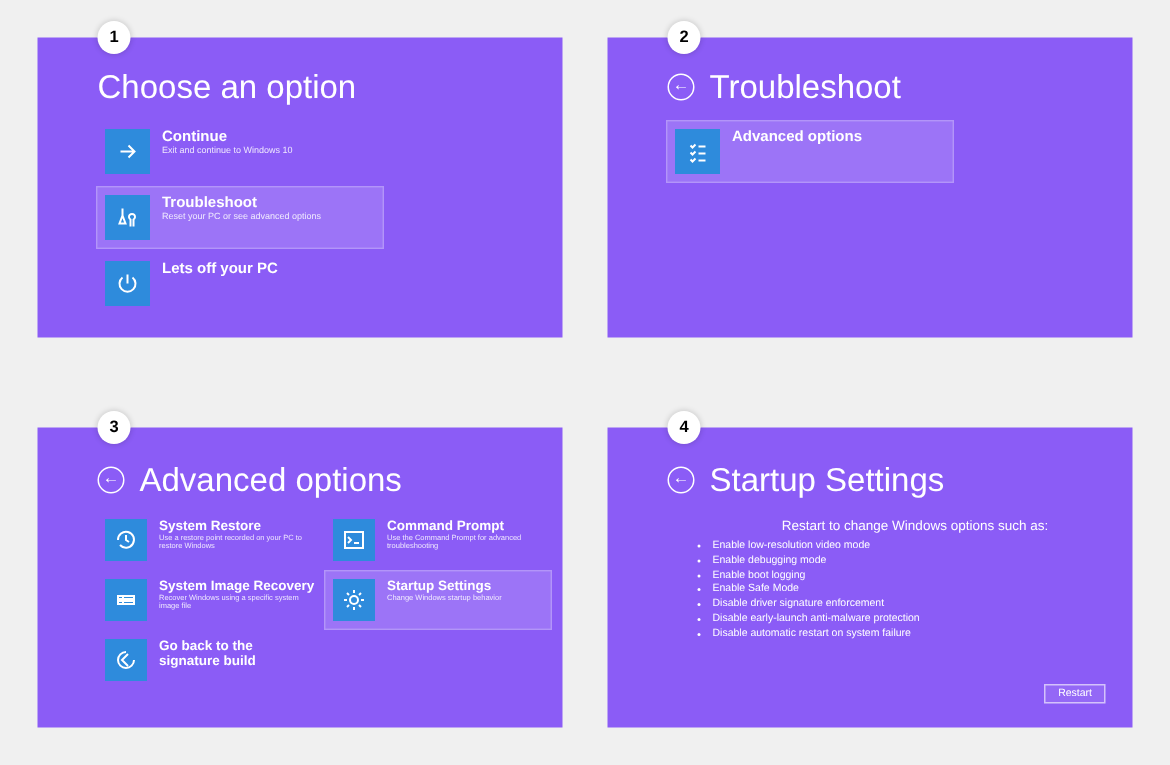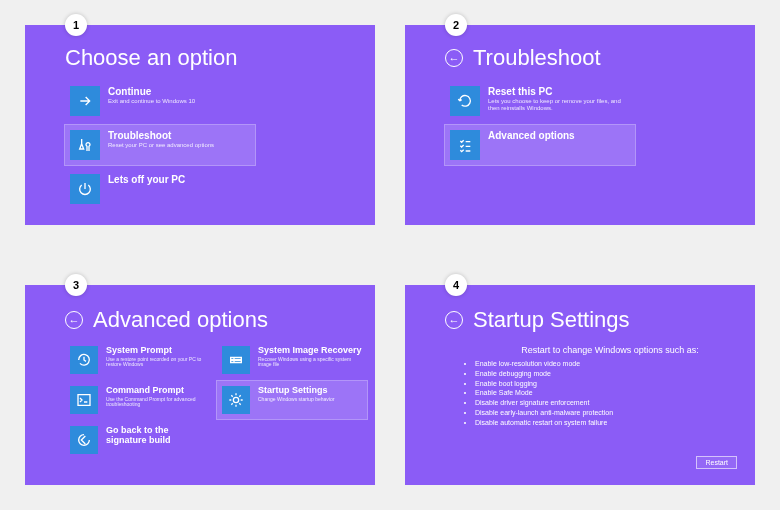--- a/index.html
+++ b/index.html
@@ -157,31 +157,20 @@
     </div>
 </div>
 <div class="step" style="left:65px;top:14px">1</div>
 
 <div class="panel p2">
   <div class="header">
     <div class="back-btn">←</div>
     <div class="title">Troubleshoot</div>
   </div>
   <div class="tiles" id="tiles2">
-      <div class="tile">
-        <div class="icon">
-          <svg viewBox="0 0 24 24" class="svgicon" fill="none" stroke="#fff" stroke-width="2">
-            <path d="M4 12a8 8 0 1 1 3 6M4 12l-2-3M4 12l3-2"></path>
-          </svg>
-        </div>
-        <div class="txt">
-          <div class="tlabel">Reset this PC</div>
-          <div class="tdesc">Lets you choose to keep or remove your files, and then reinstalls Windows.</div>
-        </div>
-      </div>
       <div class="tile sel">
         <div class="icon">
           <svg viewBox="0 0 24 24" class="svgicon" fill="none" stroke="#fff" stroke-width="2">
             <path d="M5 6l2 2 3-3M5 13l2 2 3-3M5 20l2 2 3-3M13 7h7M13 14h7M13 21h7"></path>
           </svg>
         </div>
         <div class="txt">
           <div class="tlabel">Advanced options</div>
         </div>
       </div>
@@ -195,44 +184,44 @@
     <div class="title">Advanced options</div>
   </div>
   <div class="tiles3" id="tiles3">
       <div class="tile">
         <div class="icon">
           <svg viewBox="0 0 24 24" class="svgicon" fill="none" stroke="#fff" stroke-width="2">
             <path d="M12 7v5l3 2M4 12a8 8 0 1 1 2 5"></path>
           </svg>
         </div>
         <div class="txt">
-          <div class="tlabel">System Prompt</div>
+          <div class="tlabel">System Restore</div>
           <div class="tdesc">Use a restore point recorded on your PC to restore Windows</div>
+        </div>
+      </div>
+      <div class="tile">
+        <div class="icon">
+          <svg viewBox="0 0 24 24" class="svgicon" fill="none" stroke="#fff" stroke-width="2">
+            <path d="M3 4h18v16H3zM6 9l3 3-3 3M12 15h5"></path>
+          </svg>
+        </div>
+        <div class="txt">
+          <div class="tlabel">Command Prompt</div>
+          <div class="tdesc">Use the Command Prompt for advanced troubleshooting</div>
         </div>
       </div>
       <div class="tile">
         <div class="icon">
           <svg viewBox="0 0 24 24" class="svgicon" fill="none" stroke="#fff" stroke-width="2">
             <path d="M4 8h16v3H4zM4 13h16v3H4zM9 8v8"></path>
           </svg>
         </div>
         <div class="txt">
           <div class="tlabel">System Image Recovery</div>
           <div class="tdesc">Recover Windows using a specific system image file</div>
-        </div>
-      </div>
-      <div class="tile">
-        <div class="icon">
-          <svg viewBox="0 0 24 24" class="svgicon" fill="none" stroke="#fff" stroke-width="2">
-            <path d="M3 4h18v16H3zM6 9l3 3-3 3M12 15h5"></path>
-          </svg>
-        </div>
-        <div class="txt">
-          <div class="tlabel">Command Prompt</div>
-          <div class="tdesc">Use the Command Prompt for advanced troubleshooting</div>
         </div>
       </div>
       <div class="tile sel">
         <div class="icon">
           <svg viewBox="0 0 24 24" class="svgicon" fill="none" stroke="#fff" stroke-width="2">
             <path d="M12 8a4 4 0 1 0 0 8 4 4 0 0 0 0-8zM12 2v3M12 19v3M2 12h3M19 12h3M5 5l2 2M17 17l2 2M19 5l-2 2M7 17l-2 2"></path>
           </svg>
         </div>
         <div class="txt">
           <div class="tlabel">Startup Settings</div>

